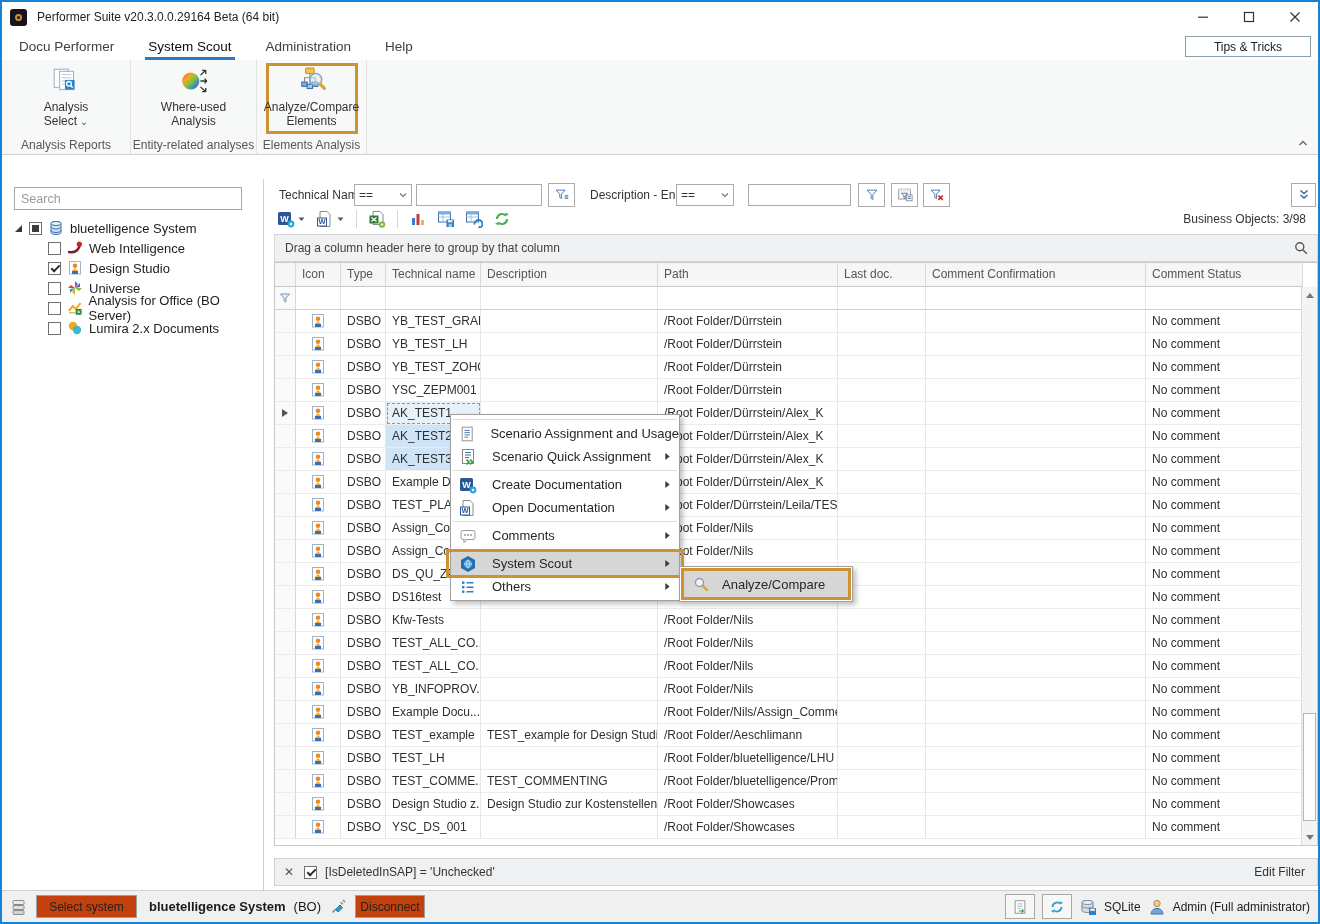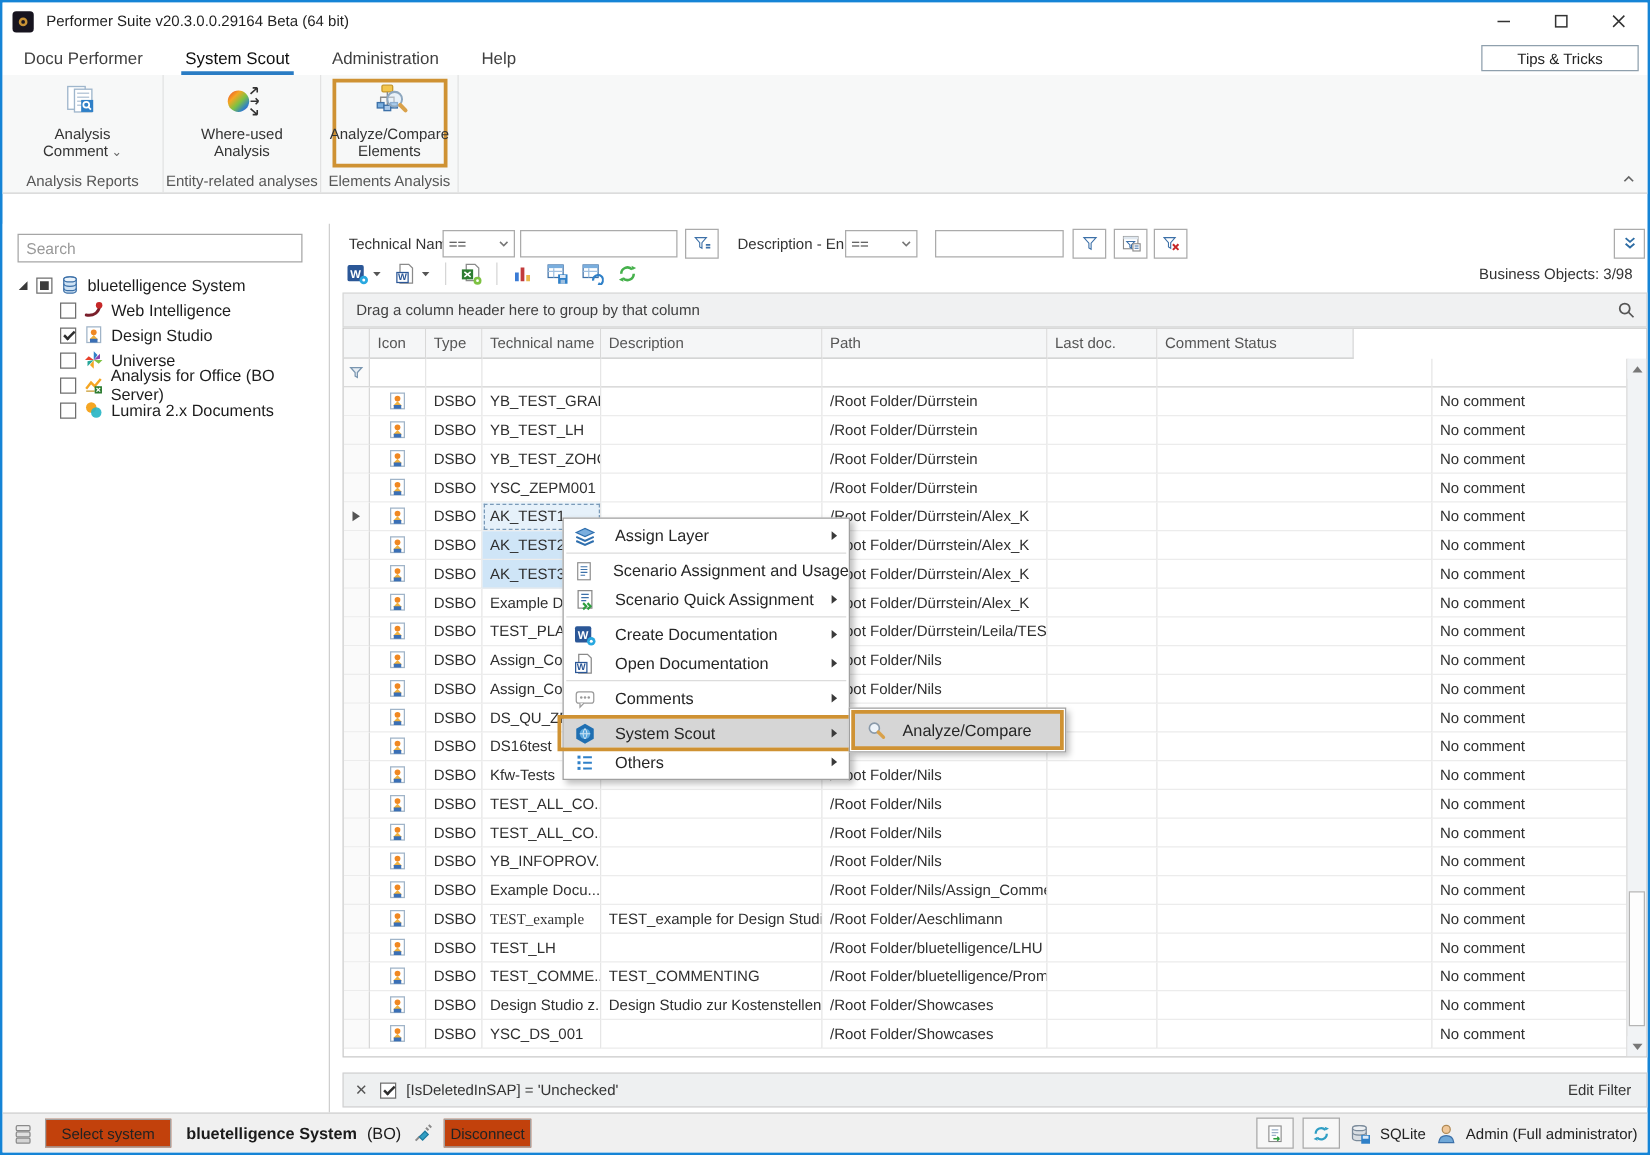--- a/index.html
+++ b/index.html
@@ -177,21 +177,21 @@
             <span class="ic ic28">
               <svg xmlns="http://www.w3.org/2000/svg" viewBox="0 0 28 28">
                 <rect x="3" y="3" width="13" height="17" fill="#fff" stroke="#9fb6cc"></rect>
                 <rect x="8" y="5" width="13" height="17" fill="#fff" stroke="#9fb6cc"></rect>
                 <path d="M10 8h9M10 11h9M10 14h9M10 17h5" stroke="#bccbdb"></path>
                 <rect x="13" y="13" width="9" height="9" fill="#2f80c8"></rect>
                 <circle cx="16.8" cy="16.6" r="2.2" fill="none" stroke="#fff" stroke-width="1.3"></circle>
                 <path d="M18.3 18.2l2 2" stroke="#fff" stroke-width="1.3"></path>
               </svg>
             </span>
-            <div class="rbtn-label"><span>Analysis</span><br><span>Comment</span><span class="dd-caret"> ⌄</span></div>
+            <div class="rbtn-label"><span>Analysis</span><br><span>Select</span><span class="dd-caret"> ⌄</span></div>
           </div>
           <div class="group-label">Analysis Reports</div>
         </div>
         <div class="rgroup" style="width: 126px;">
           <div class="rbtn" style="width: 118px;">
             <span class="ic ic28">
               <svg xmlns="http://www.w3.org/2000/svg" viewBox="0 0 28 28">
                 <defs>
                   <linearGradient id="rb1" x1="0" y1="0" x2="1" y2="1">
                     <stop offset="0" stop-color="#e8412c"></stop>
@@ -474,20 +474,21 @@
   <div class="gridwrap">
     <div id="grid">
         <div class="g-row g-head">
           <div class="g-cell g-ind" style="width: 21px;"></div>
           <div class="g-cell" style="width: 45px;">Icon</div>
           <div class="g-cell" style="width: 45px;">Type</div>
           <div class="g-cell" style="width: 95px;">Technical name</div>
           <div class="g-cell" style="width: 177px;">Description</div>
           <div class="g-cell" style="width: 180px;">Path</div>
           <div class="g-cell" style="width: 88px;">Last doc.</div>
+          <div class="g-cell" style="width: 220px;">Comment Confirmation</div>
           <div class="g-cell" style="width: 157px;">Comment Status</div>
         </div>
         <div class="g-row g-filter">
           <div class="g-cell g-ind" style="width: 21px;">
             <span class="ic ic14">
               <svg xmlns="http://www.w3.org/2000/svg" viewBox="0 0 14 14">
                 <path d="M2.5 3h9l-3.6 4v4l-1.8-1.1V7z" fill="#e8eef4" stroke="#7a96b0"></path>
               </svg>
             </span>
           </div>
@@ -868,21 +869,21 @@
             <span class="ic ic16">
               <svg xmlns="http://www.w3.org/2000/svg" viewBox="0 0 16 16">
                 <rect x="2.5" y="1.5" width="11" height="12.5" fill="#fff" stroke="#a0b4c8"></rect>
                 <circle cx="8" cy="5.8" r="2.3" fill="#f08822"></circle>
                 <path d="M4.5 11.5L8 8l3.5 3.5z" fill="#f0b13e"></path>
                 <rect x="5" y="11" width="6" height="3" fill="#3a6fb5"></rect>
               </svg>
             </span>
           </div>
           <div class="g-cell" style="width: 45px;">DSBO</div>
-          <div class="g-cell" style="width: 95px; font-family: Liberation Serif, serif;">TEST_example</div>
+          <div class="g-cell" style="width: 95px;">TEST_example</div>
           <div class="g-cell" style="width: 177px;">TEST_example for Design Studio</div>
           <div class="g-cell" style="width: 180px;">/Root Folder/Aeschlimann</div>
           <div class="g-cell" style="width: 88px;"></div>
           <div class="g-cell" style="width: 220px;"></div>
           <div class="g-cell" style="width: 157px;">No comment</div>
         </div>
         <div class="g-row">
           <div class="g-cell g-ind" style="width: 21px;"></div>
           <div class="g-cell g-icell" style="width: 45px;">
             <span class="ic ic16">
@@ -1034,35 +1035,20 @@
           <svg xmlns="http://www.w3.org/2000/svg" viewBox="0 0 18 18">
             <circle cx="9" cy="5.5" r="3.2" fill="#f0c89a" stroke="#b08a55"></circle>
             <path d="M3 16c.5-4 3-5.5 6-5.5s5.5 1.5 6 5.5z" fill="#6fa8d8" stroke="#3c70a8"></path>
           </svg>
         </span>
       <span>Admin (Full administrator)</span>
     </div>
   </div>
 
   <div class="ctxmenu" id="context-menu">
-      <div class="cm-item">
-        <span class="ic ic18">
-          <svg xmlns="http://www.w3.org/2000/svg" viewBox="0 0 18 18">
-            <path d="M2 6l7-3.2L16 6 9 9.2z" fill="#7aaede" stroke="#2f6fae"></path>
-            <path d="M2 9.5l7 3.2 7-3.2" fill="none" stroke="#2f6fae" stroke-width="1.6"></path>
-            <path d="M2 12.8l7 3.2 7-3.2" fill="none" stroke="#2f6fae" stroke-width="1.6"></path>
-          </svg>
-        </span>
-        <span class="cm-label">Assign Layer</span>
-        <span class="cm-arrow ic">
-          <svg xmlns="http://www.w3.org/2000/svg" viewBox="0 0 8 10">
-            <path d="M1.5 1l5 4-5 4z" fill="#3a3a3a"></path>
-          </svg>
-        </span>
-      </div>
       <div class="cm-sep"></div>
       <div class="cm-item">
         <span class="ic ic18">
           <svg xmlns="http://www.w3.org/2000/svg" viewBox="0 0 18 18">
             <rect x="3.5" y="1.5" width="11" height="15" fill="#fff" stroke="#8a8a8a"></rect>
             <path d="M6 5h6M6 7.5h6M6 10h6M6 12.5h4" stroke="#3c70a8"></path>
           </svg>
         </span>
         <span class="cm-label">Scenario Assignment and Usage</span>
       </div>

